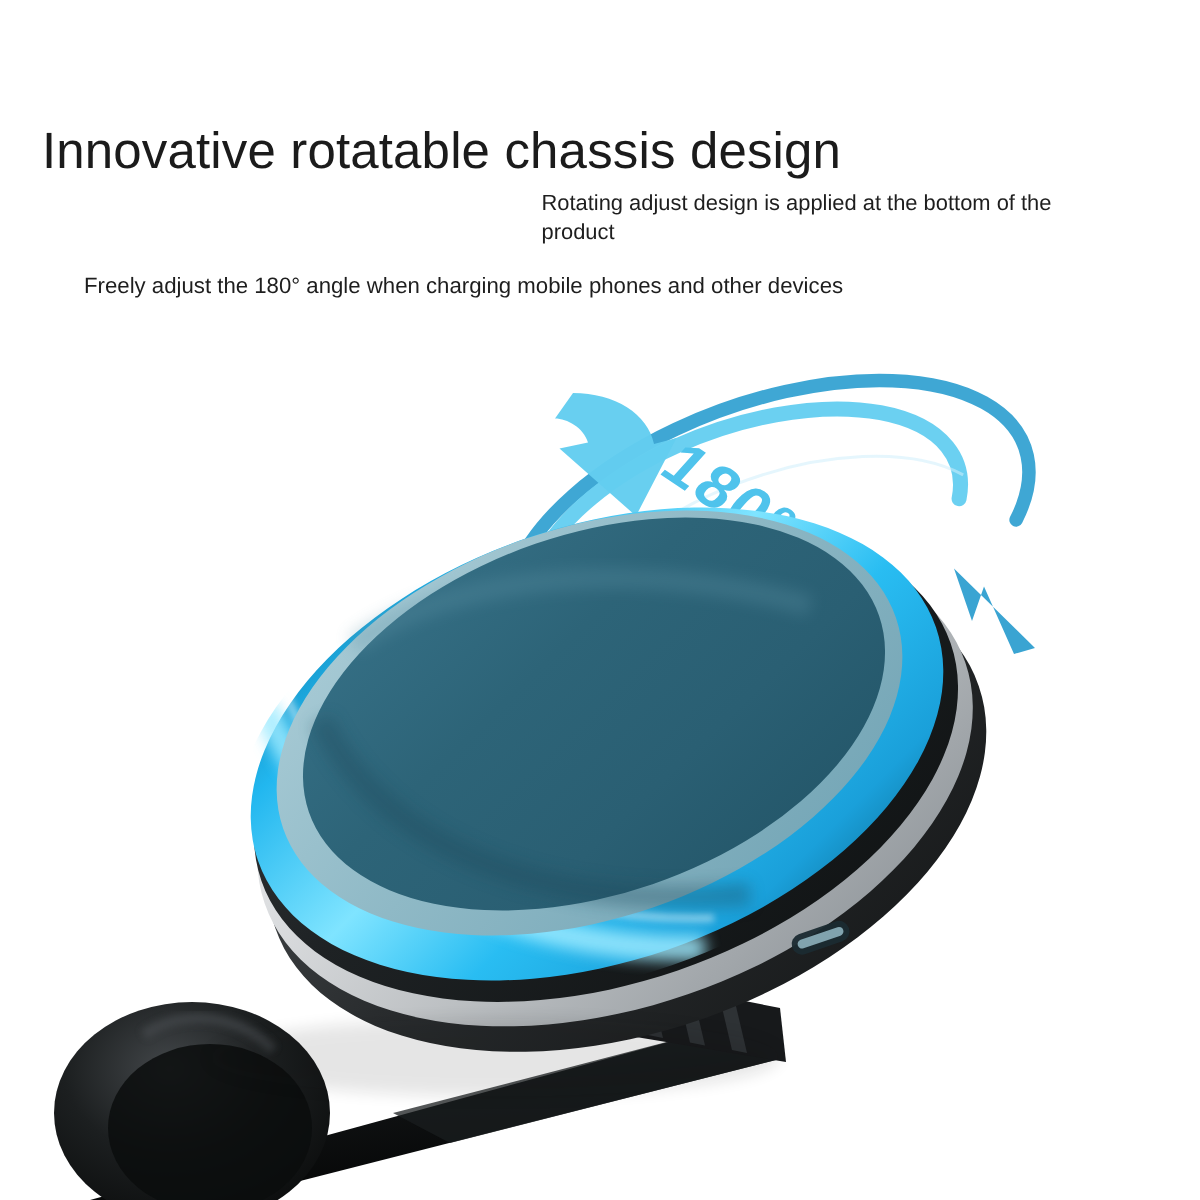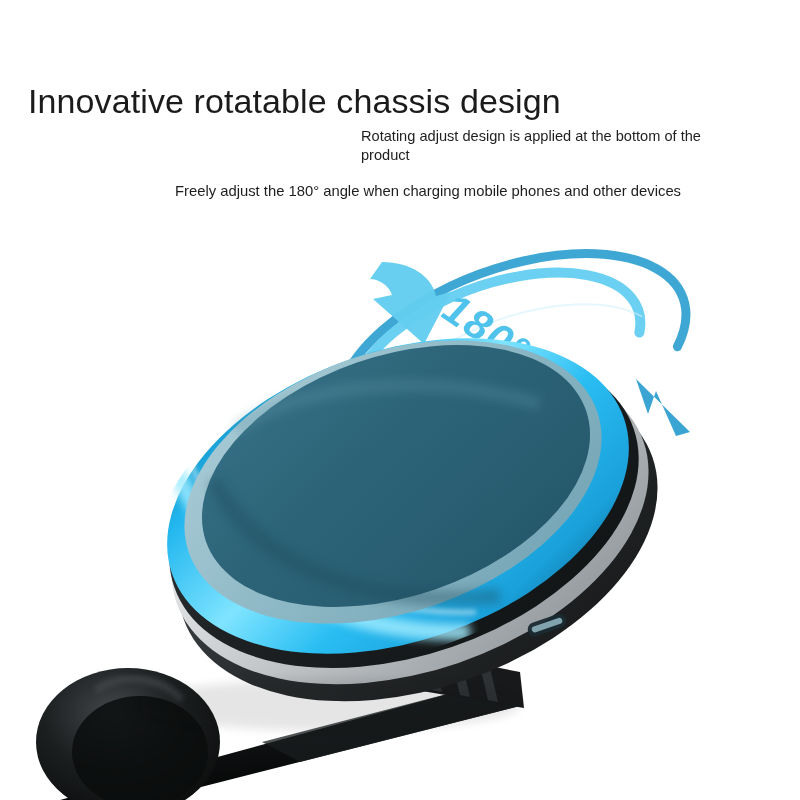--- a/index.html
+++ b/index.html
@@ -44,21 +44,21 @@
     font-size: 14.6px;
     font-weight: 400;
     color: #1e1e1e;
     line-height: 1.30;
   }
   .tagline {
     position: absolute;
     left: 0;
     top: 183px;
     width: 800px;
-    text-align: center;
+    text-align: left;
     padding-left: 56px;
     box-sizing: border-box;
     font-size: 14.8px;
     font-weight: 400;
     color: #1e1e1e;
     white-space: nowrap;
   }
 
   
   .stage {

